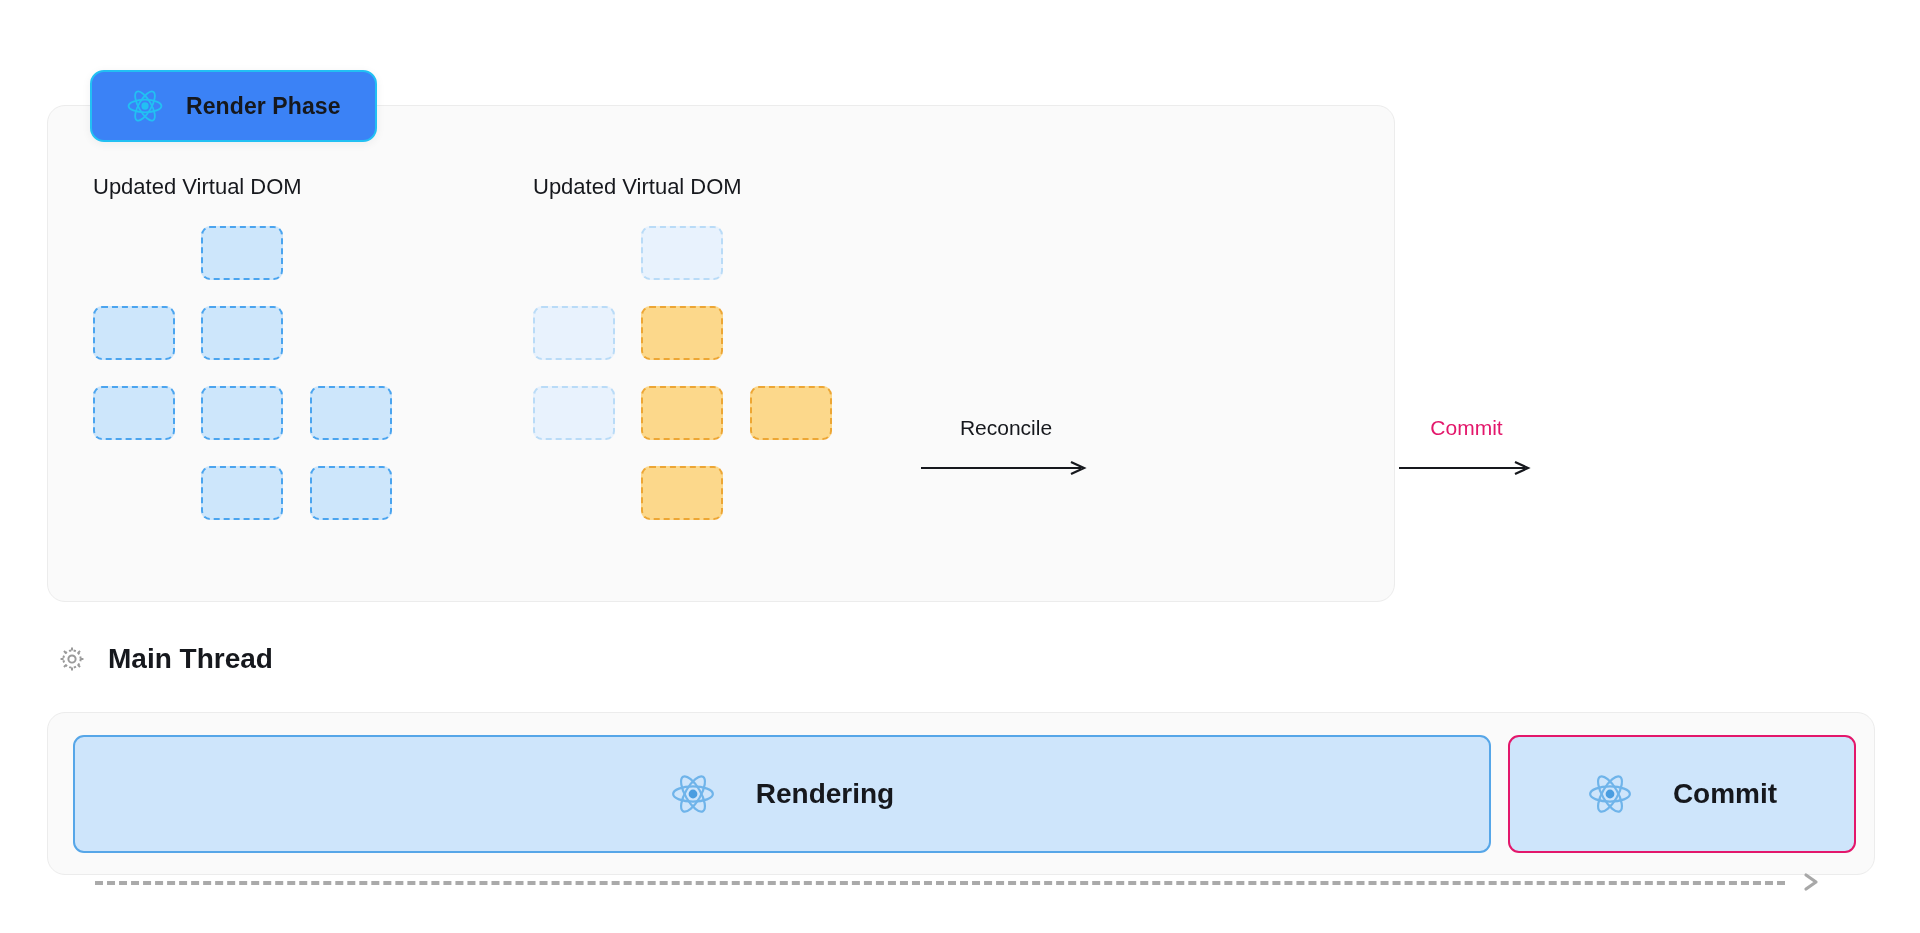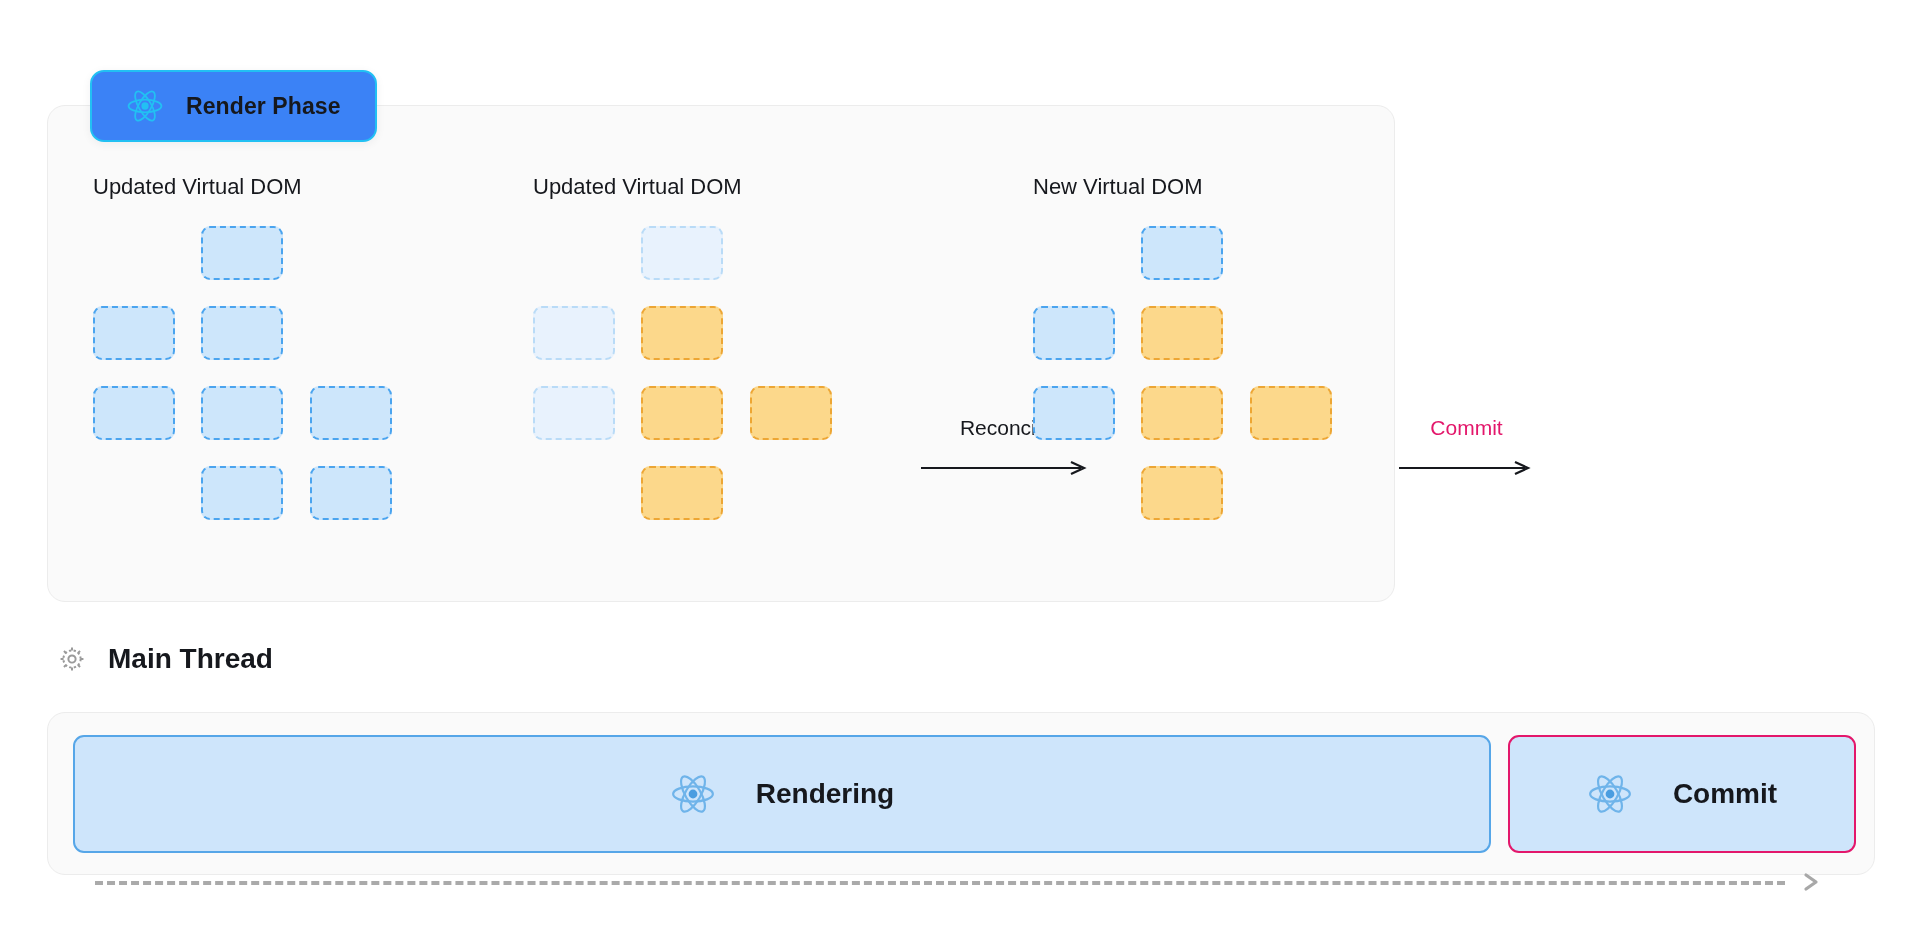--- a/index.html
+++ b/index.html
@@ -267,32 +267,20 @@
     </div>
 
     <div class="arrow-group" id="reconcile-arrow">
       <div class="arrow-label dark">Reconcile</div>
       <svg class="arrow-line" viewBox="0 0 170 16" preserveAspectRatio="none">
         <line x1="0" y1="8" x2="160" y2="8" stroke="#16181d" stroke-width="2.2"></line>
         <polyline points="150,2 163,8 150,14" fill="none" stroke="#16181d" stroke-width="2.2"></polyline>
       </svg>
     </div>
 
-    <div class="tree-col" id="col-new">
-      <div class="col-title">New Virtual DOM</div>
-      <div class="tree">
-        <div class="node blue r0 n-root"></div>
-        <div class="node blue r1 c0"></div>
-        <div class="node orange r1 c1"></div>
-        <div class="node blue r2 c0"></div>
-        <div class="node orange r2 c1"></div>
-        <div class="node orange r2 c2"></div>
-        <div class="node orange r3 c1"></div>
-      </div>
-    </div>
 
     <div class="arrow-group" id="commit-arrow">
       <div class="arrow-label pink">Commit</div>
       <svg class="arrow-line" viewBox="0 0 135 16" preserveAspectRatio="none">
         <line x1="0" y1="8" x2="126" y2="8" stroke="#16181d" stroke-width="2.2"></line>
         <polyline points="116,2 129,8 116,14" fill="none" stroke="#16181d" stroke-width="2.2"></polyline>
       </svg>
     </div>
   </div>
 

